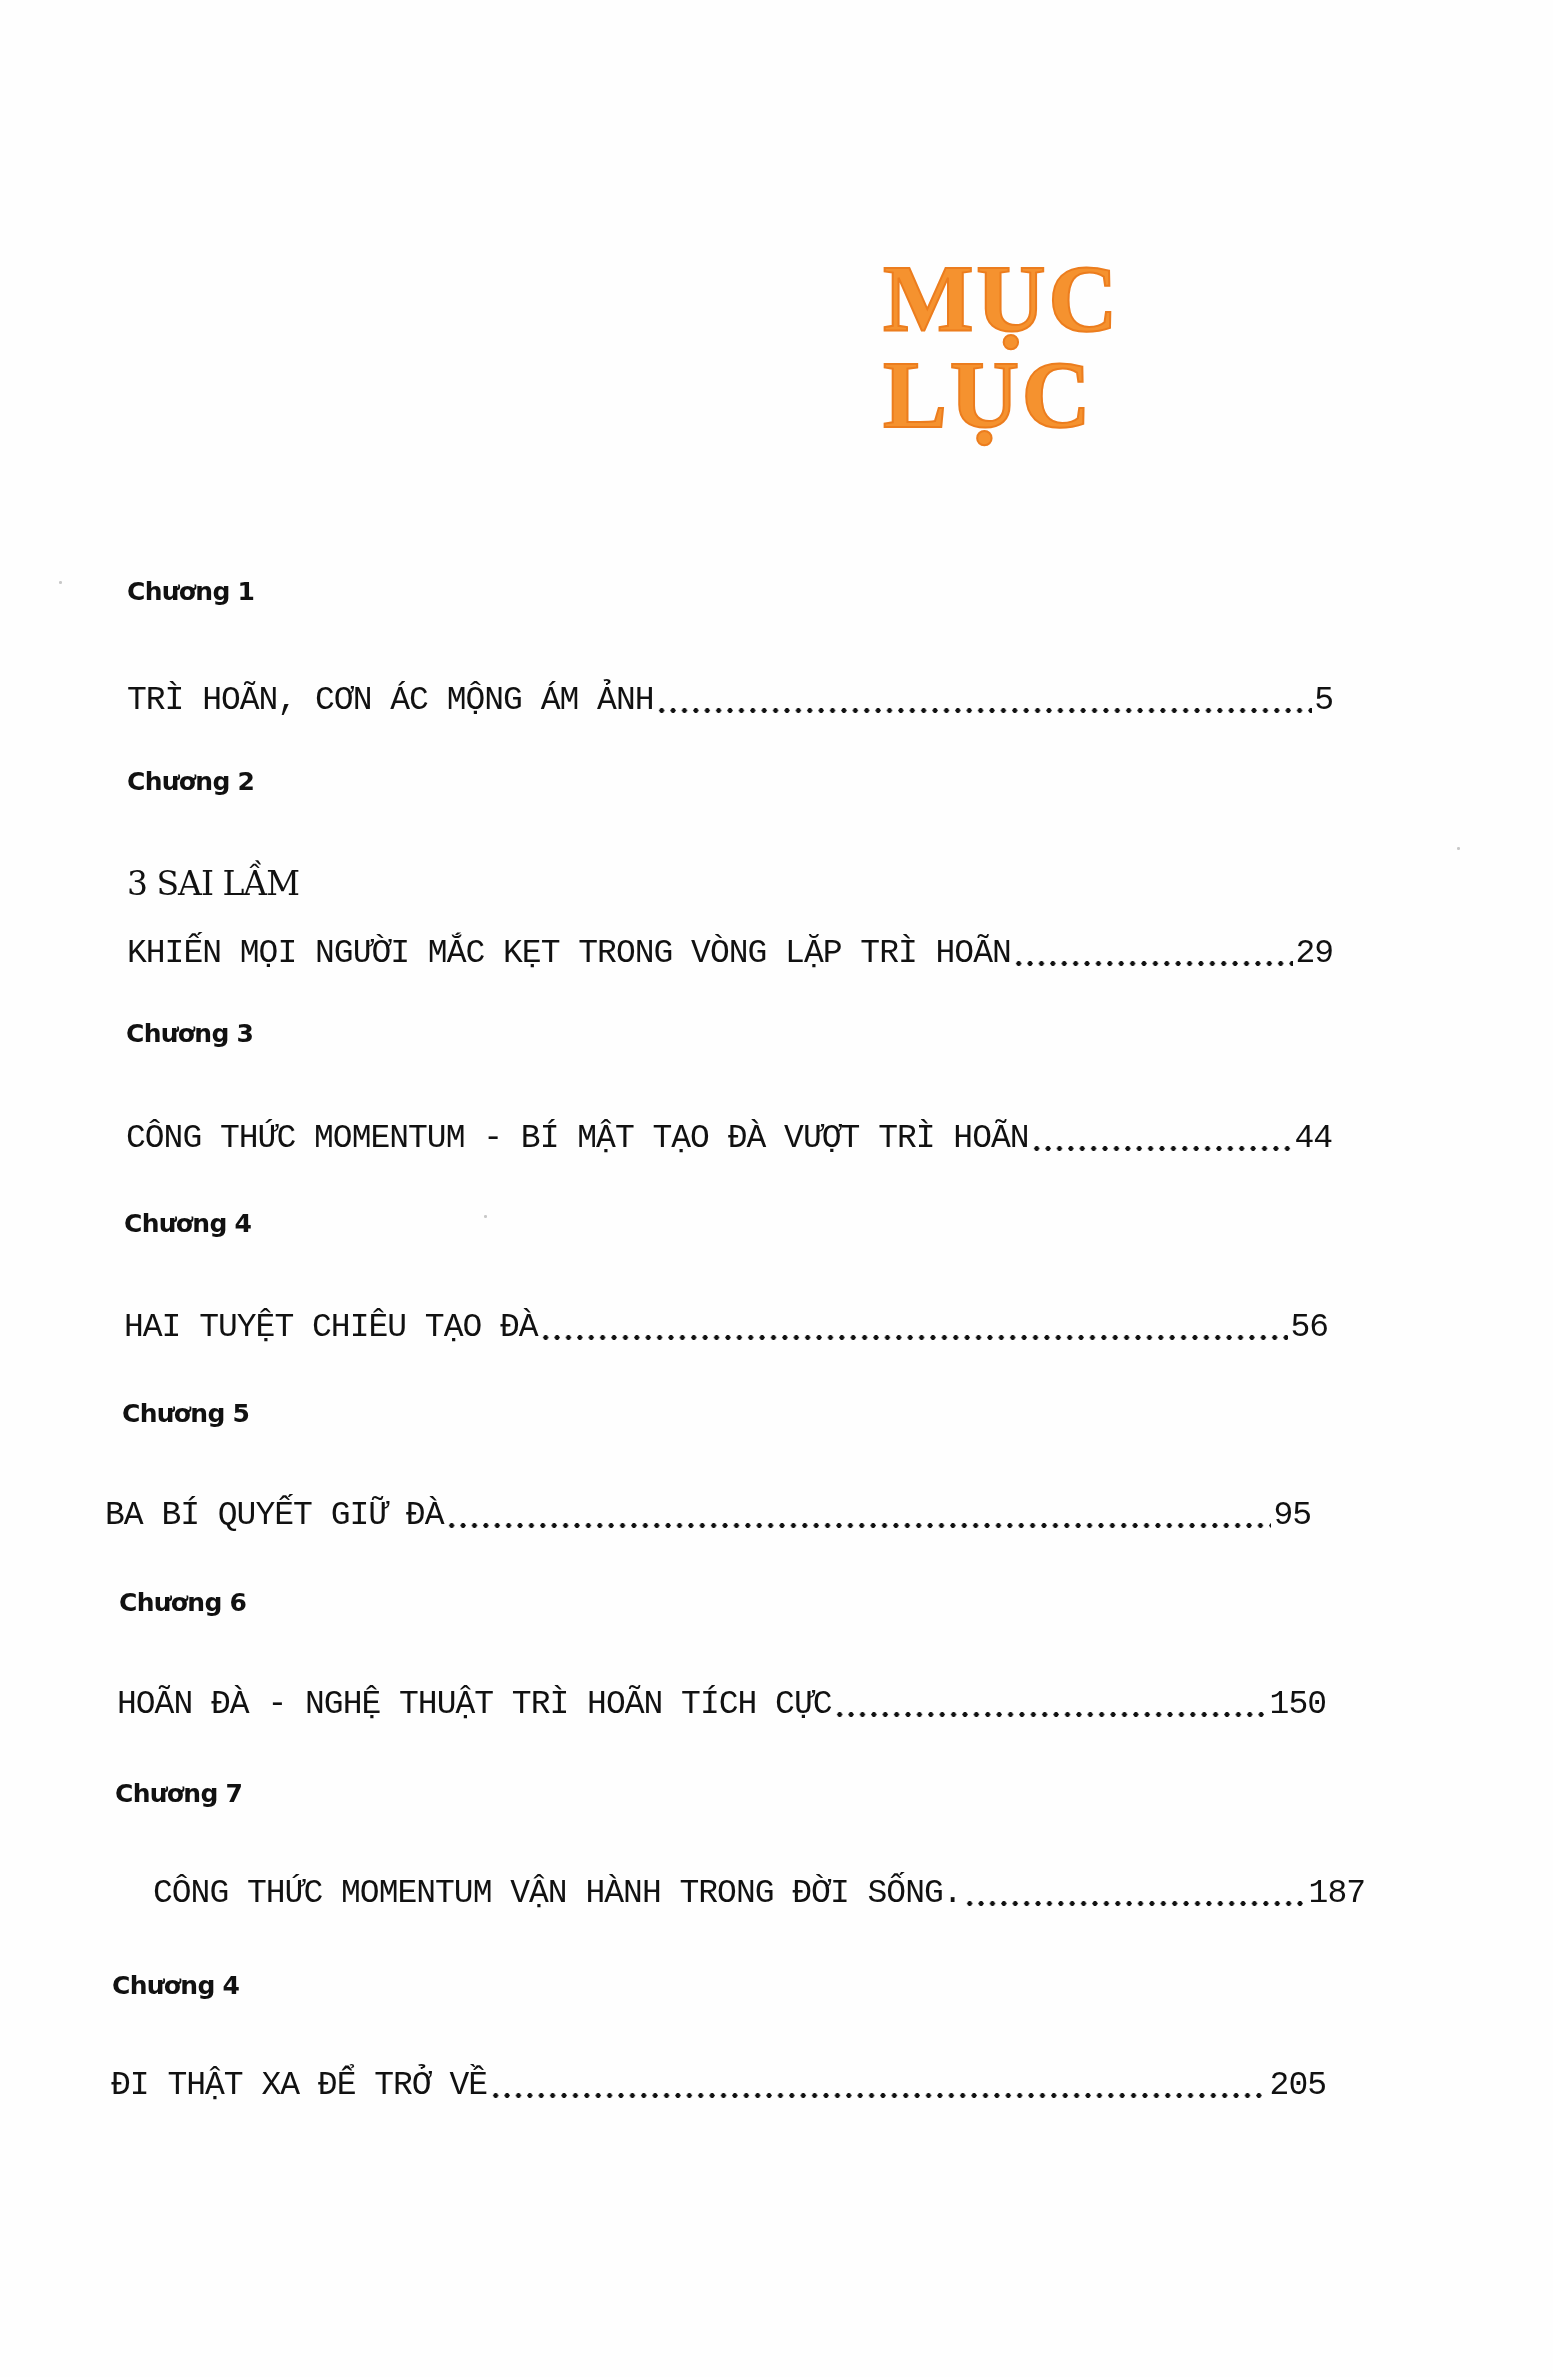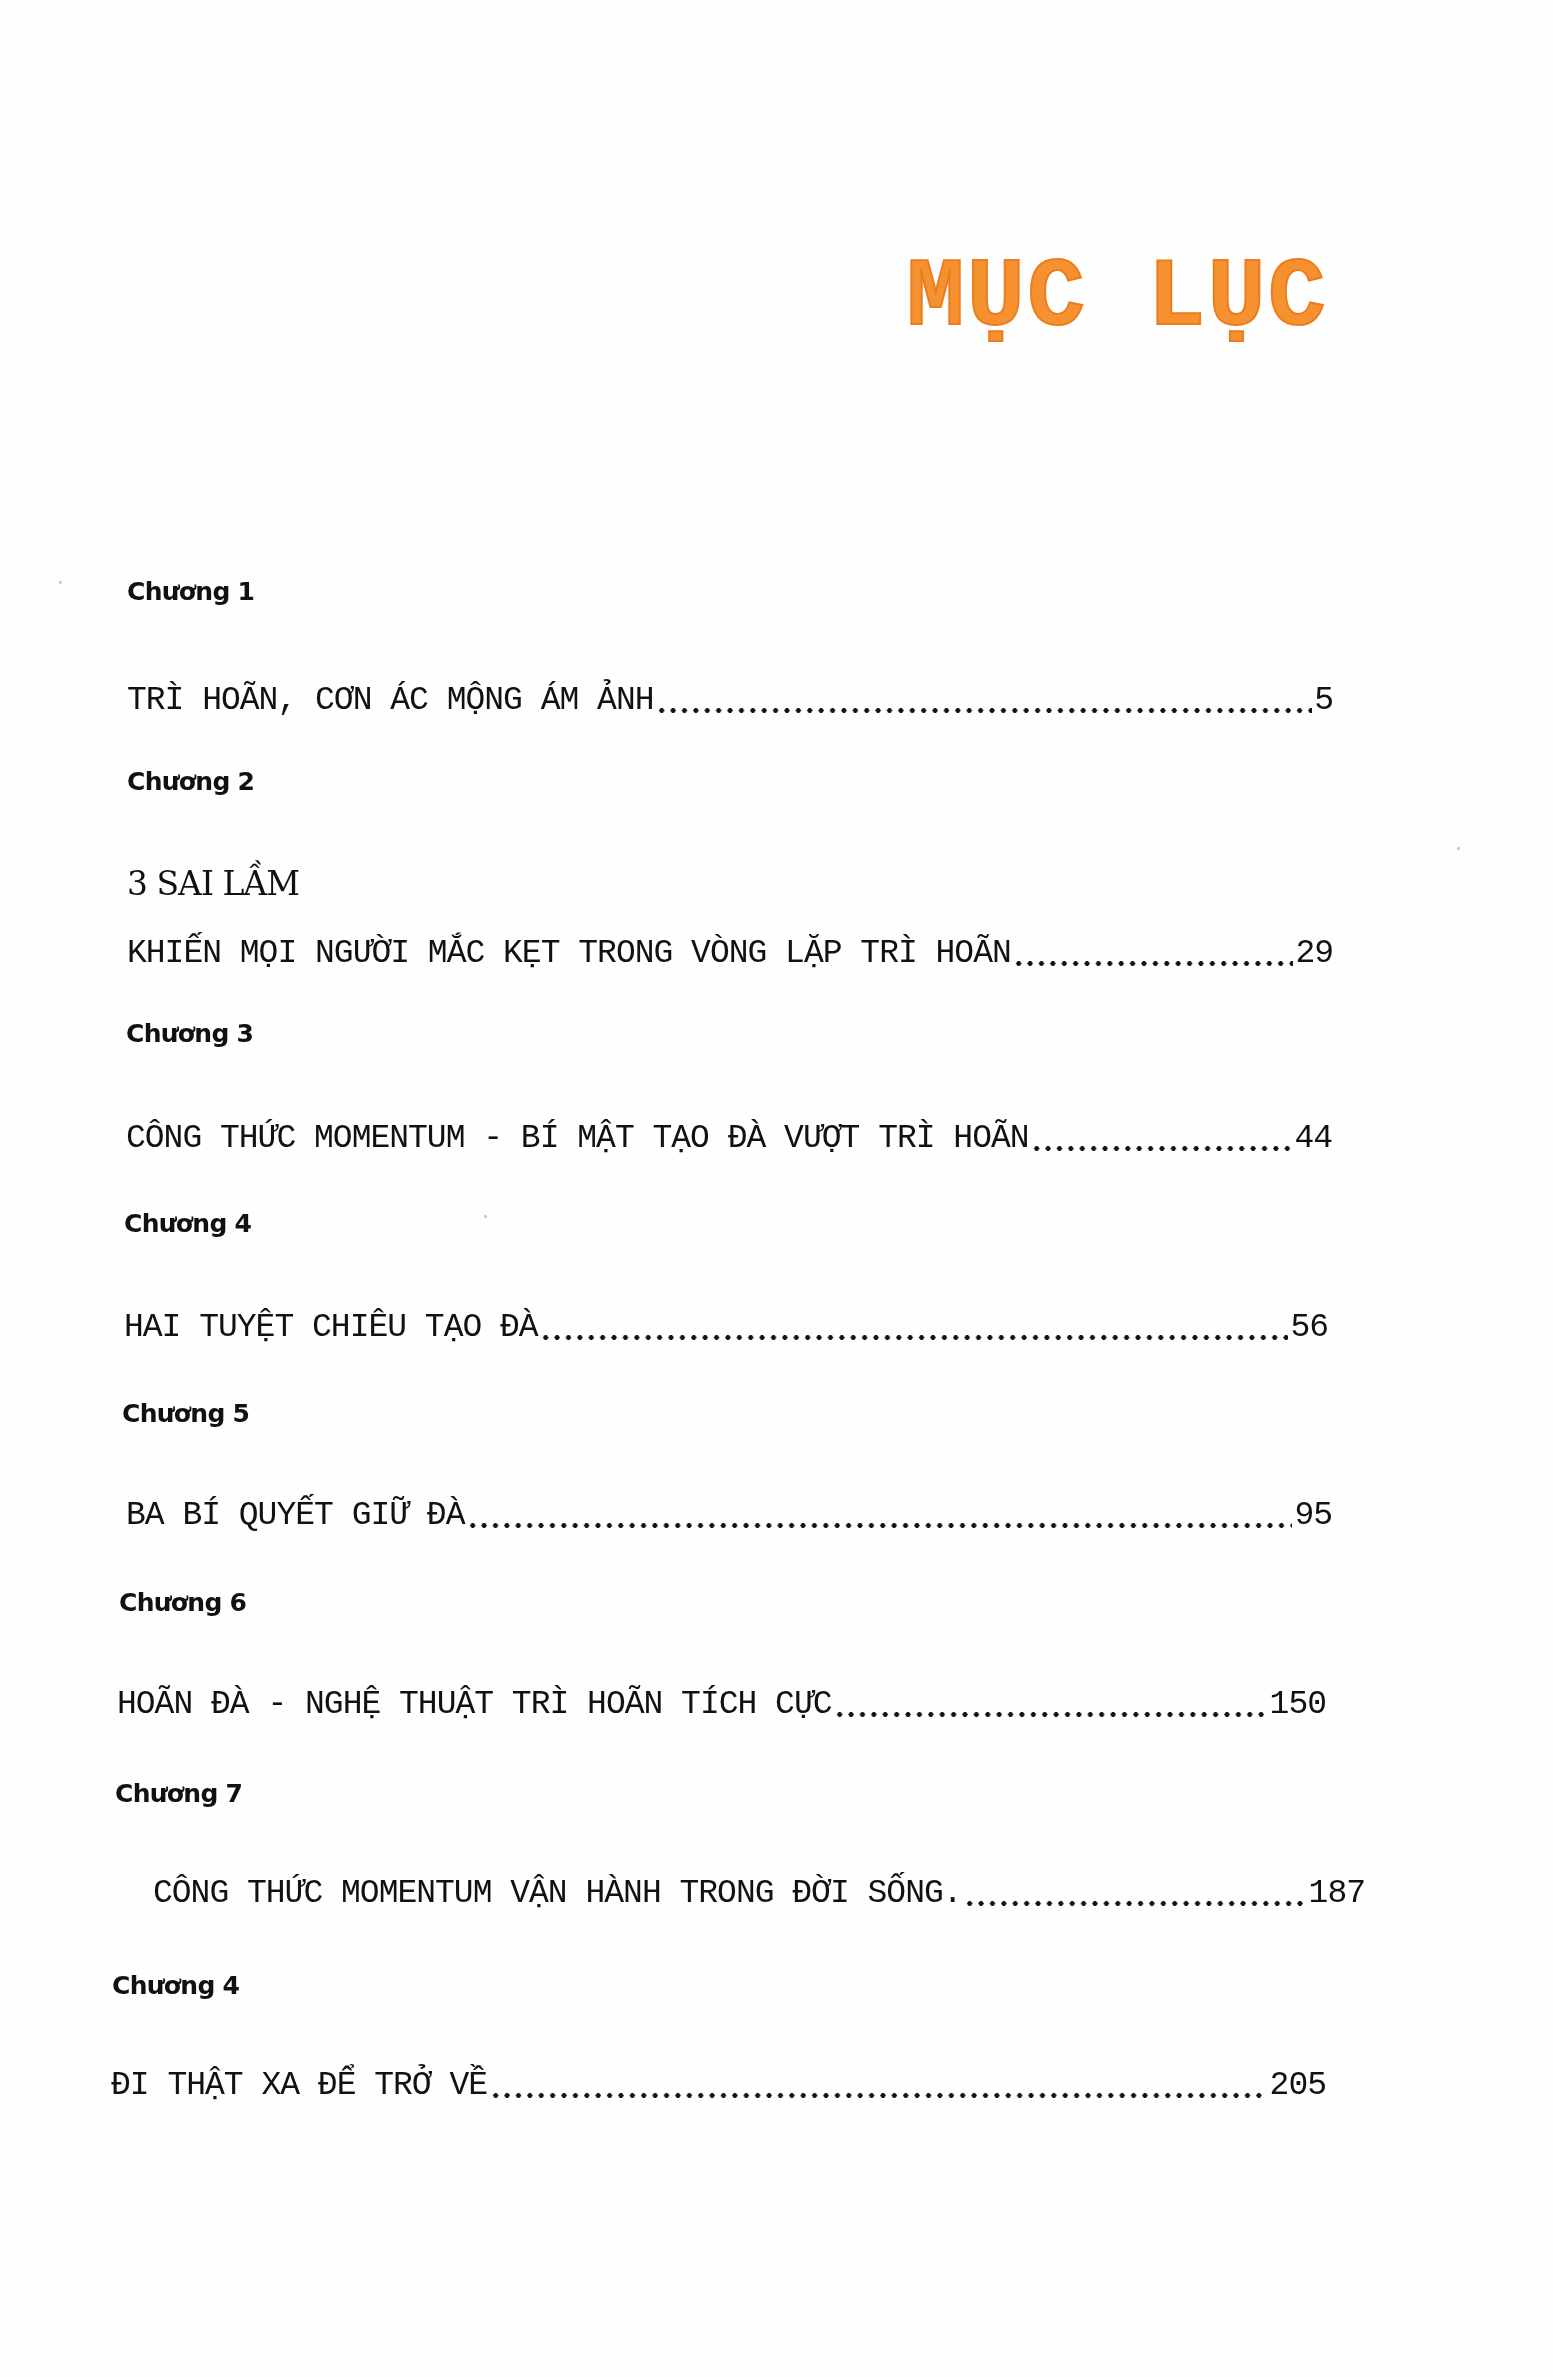--- a/index.html
+++ b/index.html
@@ -16,22 +16,21 @@
     }
     .page {
       position: absolute;
       inset: 0;
     }
     .title {
       position: absolute;
       top: 251px;
       left: 883px;
       width: 469px;
-      text-align: center;
-      font-family: Liberation Mono, monospace;
+      font-family: Liberation Serif, serif;
       font-weight: bold;
       font-size: 96px;
       letter-spacing: 2.6px;
       color: #f5922f;
       line-height: 1;
       -webkit-text-stroke: 2px #ec7d1e;
     }
     .chapter-label {
       position: absolute;
       font-family: "DejaVu Sans", sans-serif;
@@ -116,21 +115,21 @@
   </div>
 
   <div class="chapter-label" style="top:1211px; left:124px;">Chương 4</div>
   <div class="entry" style="top:1311px; left:124px; width:1204px;">
     <span class="title-text">HAI TUYỆT CHIÊU TẠO ĐÀ</span>
     <span class="leader"></span>
     <span class="page-num">56</span>
   </div>
 
   <div class="chapter-label" style="top:1401px; left:122px;">Chương 5</div>
-  <div class="entry" style="top:1499px; left:126px; width:1206px;">
+  <div class="entry" style="top:1499px; left:105px; width:1206px;">
     <span class="title-text">BA BÍ QUYẾT GIỮ ĐÀ</span>
     <span class="leader"></span>
     <span class="page-num">95</span>
   </div>
 
   <div class="chapter-label" style="top:1590px; left:119px;">Chương 6</div>
   <div class="entry" style="top:1688px; left:117px; width:1209px;">
     <span class="title-text">HOÃN ĐÀ - NGHỆ THUẬT TRÌ HOÃN TÍCH CỰC</span>
     <span class="leader"></span>
     <span class="page-num">150</span>

